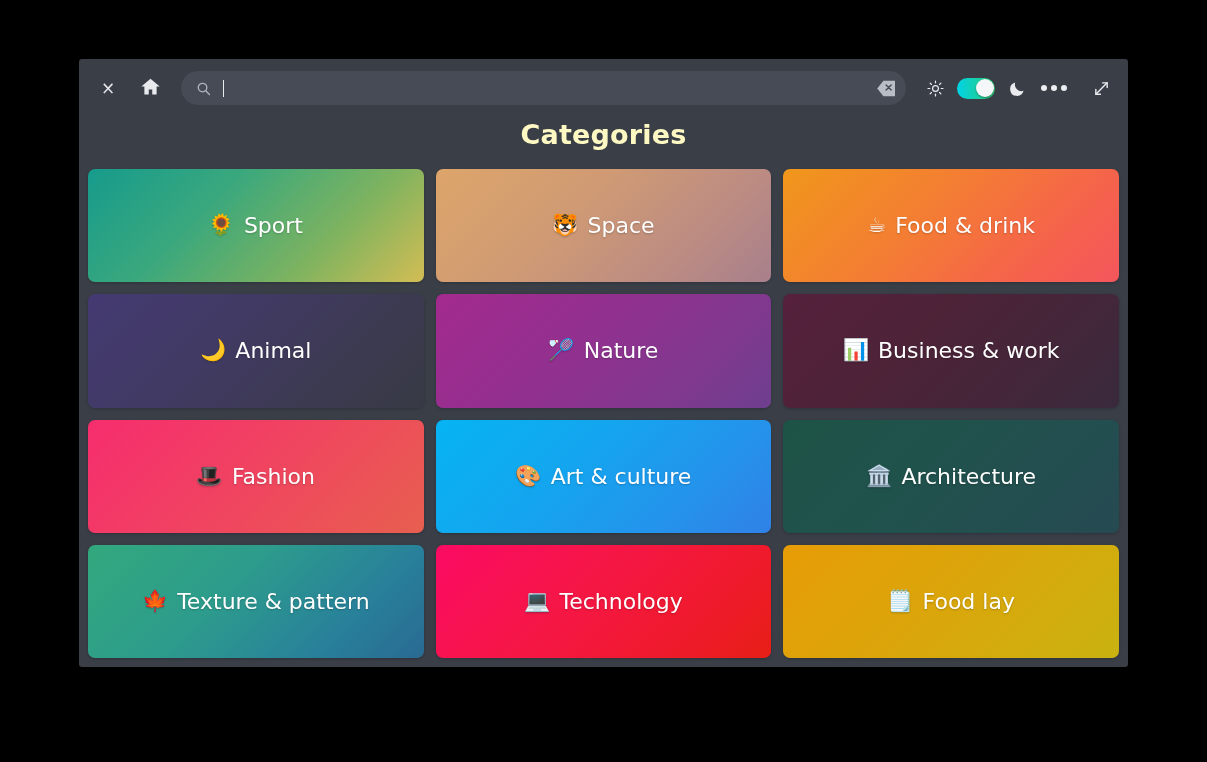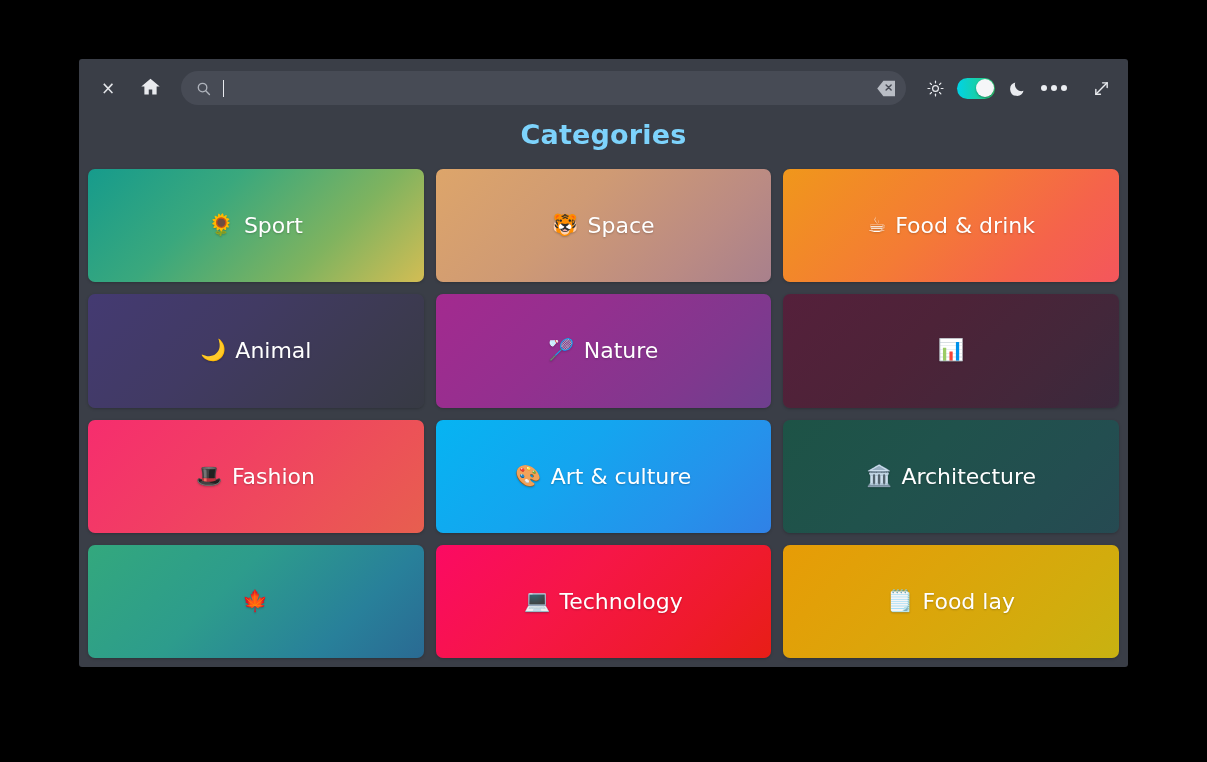--- a/index.html
+++ b/index.html
@@ -145,21 +145,21 @@
   }
   .dots span {
     width: 6px; height: 6px; border-radius: 50%;
     background: #eceef2;
     display: block;
   }
 
   
   .page-title {
     text-align: center;
-    color: #7dd3fc;
+    color: #fef9c3;
     font-size: 27px;
     font-weight: bold;
     letter-spacing: 0.2px;
     margin-top: 2px;
     margin-bottom: 19px;
     font-family: "DejaVu Sans", "Liberation Sans", sans-serif;
   }
 
   
   .grid {
@@ -314,20 +314,21 @@
     <div class="tile" style="background: linear-gradient(135deg, rgb(163, 42, 143) 0%, rgb(147, 48, 143) 40%, rgb(128, 56, 142) 75%, rgb(110, 63, 142) 100%);">
       <div class="tile-label">
         <span class="tile-emoji">🏸</span>
         <span>Nature</span>
       </div>
     </div>
 
     <div class="tile" style="background: linear-gradient(135deg, rgb(85, 32, 59) 0%, rgb(77, 35, 56) 40%, rgb(67, 39, 58) 75%, rgb(57, 41, 60) 100%);">
       <div class="tile-label">
         <span class="tile-emoji">📊</span>
+        <span>Business &amp; work</span>
       </div>
     </div>
 
     <div class="tile" style="background: linear-gradient(135deg, rgb(246, 45, 110) 0%, rgb(241, 63, 99) 40%, rgb(236, 82, 87) 75%, rgb(231, 95, 79) 100%);">
       <div class="tile-label">
         <span class="tile-emoji">🎩</span>
         <span>Fashion</span>
       </div>
     </div>
 
@@ -341,20 +342,21 @@
     <div class="tile" style="background: linear-gradient(135deg, rgb(29, 83, 70) 0%, rgb(32, 82, 76) 40%, rgb(35, 78, 80) 75%, rgb(38, 74, 82) 100%);">
       <div class="tile-label">
         <span class="tile-emoji">🏛️</span>
         <span>Architecture</span>
       </div>
     </div>
 
     <div class="tile" style="background: linear-gradient(135deg, rgb(51, 168, 125) 0%, rgb(45, 156, 140) 40%, rgb(40, 128, 154) 75%, rgb(42, 106, 147) 100%);">
       <div class="tile-label">
         <span class="tile-emoji">🍁</span>
+        <span>Texture &amp; pattern</span>
       </div>
     </div>
 
     <div class="tile" style="background: linear-gradient(135deg, rgb(251, 10, 99) 0%, rgb(246, 22, 71) 40%, rgb(239, 26, 44) 75%, rgb(231, 30, 22) 100%);">
       <div class="tile-label">
         <span class="tile-emoji">💻</span>
         <span>Technology</span>
       </div>
     </div>
 

